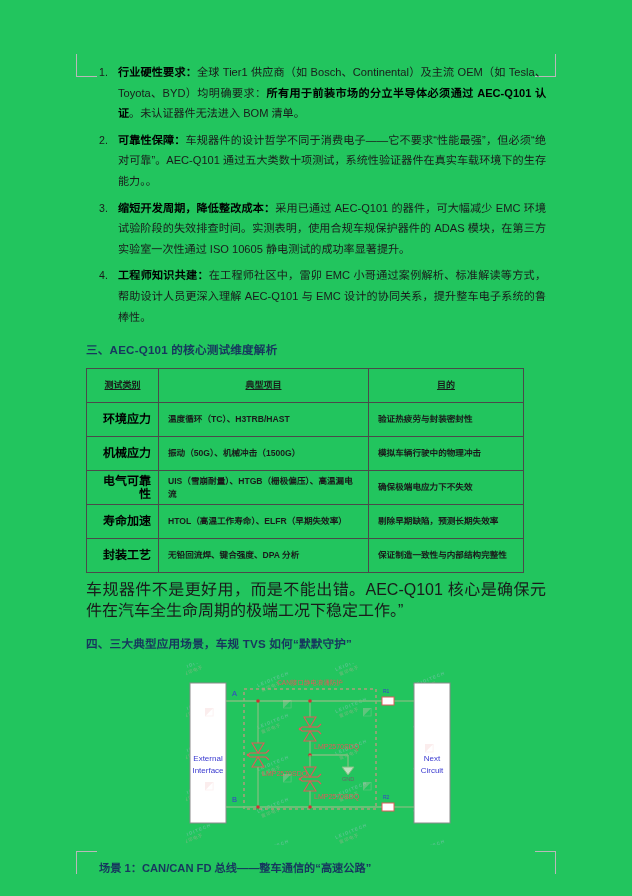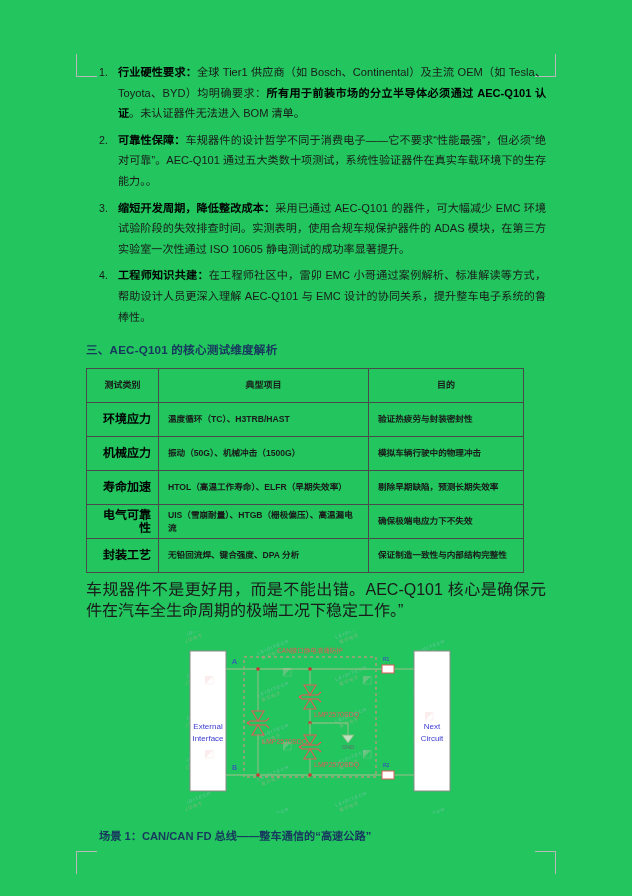--- a/index.html
+++ b/index.html
@@ -94,20 +94,21 @@
     vertical-align: middle;
     font-size: 8.6px;
     line-height: 13px;
     color: #1a1a1a;
     font-weight: bold;
   }
   table.matrix th {
     font-weight: bold;
     text-align: center;
     font-size: 9px;
+    text-decoration: underline;
   }
   table.matrix td.cat {
     font-weight: bold;
     text-align: right;
     font-size: 12px;
     color: #000;
   }
   table.matrix td.item { text-align: left; padding-left: 9px; }
   table.matrix td.goal { text-align: left; padding-left: 9px; }
   .col1 { width: 72px; }
@@ -187,39 +188,40 @@
             <td class="cat">环境应力</td>
             <td class="item">温度循环（TC）、H3TRB/HAST</td>
             <td class="goal">验证热疲劳与封装密封性</td>
           </tr>
           <tr>
             <td class="cat">机械应力</td>
             <td class="item">振动（50G）、机械冲击（1500G）</td>
             <td class="goal">模拟车辆行驶中的物理冲击</td>
           </tr>
           <tr>
+            <td class="cat">电气可靠性</td>
+            <td class="item">UIS（雪崩耐量）、HTGB（栅极偏压）、高温漏电流</td>
+            <td class="goal">确保极端电应力下不失效</td>
+          </tr>
+          <tr>
             <td class="cat">寿命加速</td>
             <td class="item">HTOL（高温工作寿命）、ELFR（早期失效率）</td>
             <td class="goal">剔除早期缺陷，预测长期失效率</td>
-          </tr>
-          <tr>
-            <td class="cat">电气可靠性</td>
-            <td class="item">UIS（雪崩耐量）、HTGB（栅极偏压）、高温漏电流</td>
-            <td class="goal">确保极端电应力下不失效</td>
           </tr>
           <tr>
             <td class="cat">封装工艺</td>
             <td class="item">无铅回流焊、键合强度、DPA 分析</td>
             <td class="goal">保证制造一致性与内部结构完整性</td>
           </tr>
         </tbody>
     </table>
 
     <p class="para">车规器件不是更好用，而是不能出错。AEC-Q101 核心是确保元件在汽车全生命周期的极端工况下稳定工作。”</p>
 
+    <h2 class="sec">四、三大典型应用场景，车规 TVS 如何“默默守护”</h2>
 
     <div class="figwrap">
       <div class="figure">
         <svg width="268" height="182" viewBox="0 0 268 182" xmlns="http://www.w3.org/2000/svg">
 
           <g opacity="0.40" id="wm-layer">
               <g transform="translate(-6,8) rotate(-22)">
                 <text font-family="Liberation Sans, sans-serif" font-size="4.6" letter-spacing="1.1" font-weight="bold" fill="#a8c2d4">LEIDITECH</text>
                 <text y="6" x="2" font-family="Liberation Sans, sans-serif" font-size="4.4" letter-spacing="0.8" fill="#eaa9a9">雷卯电子</text>
               </g>

